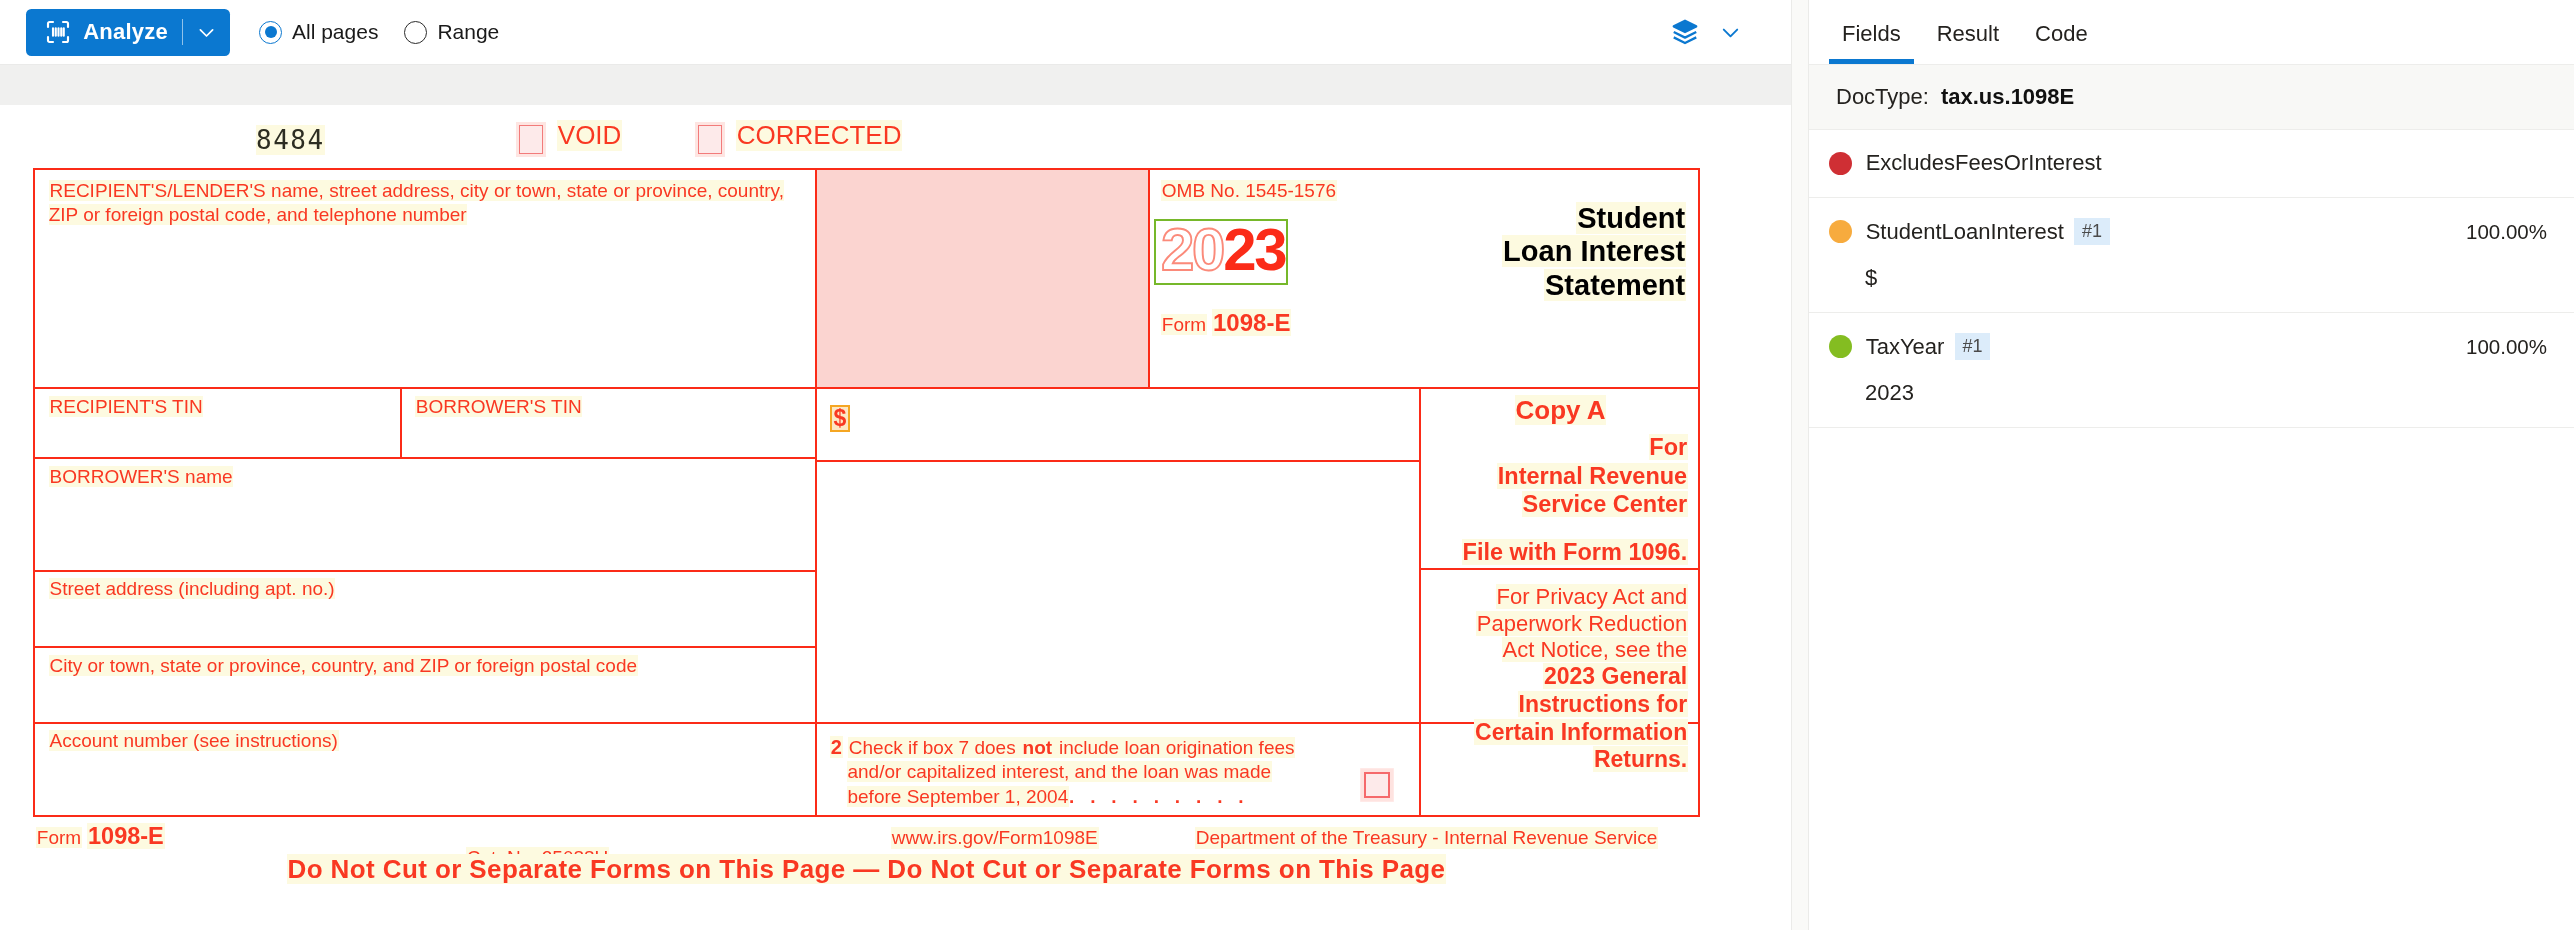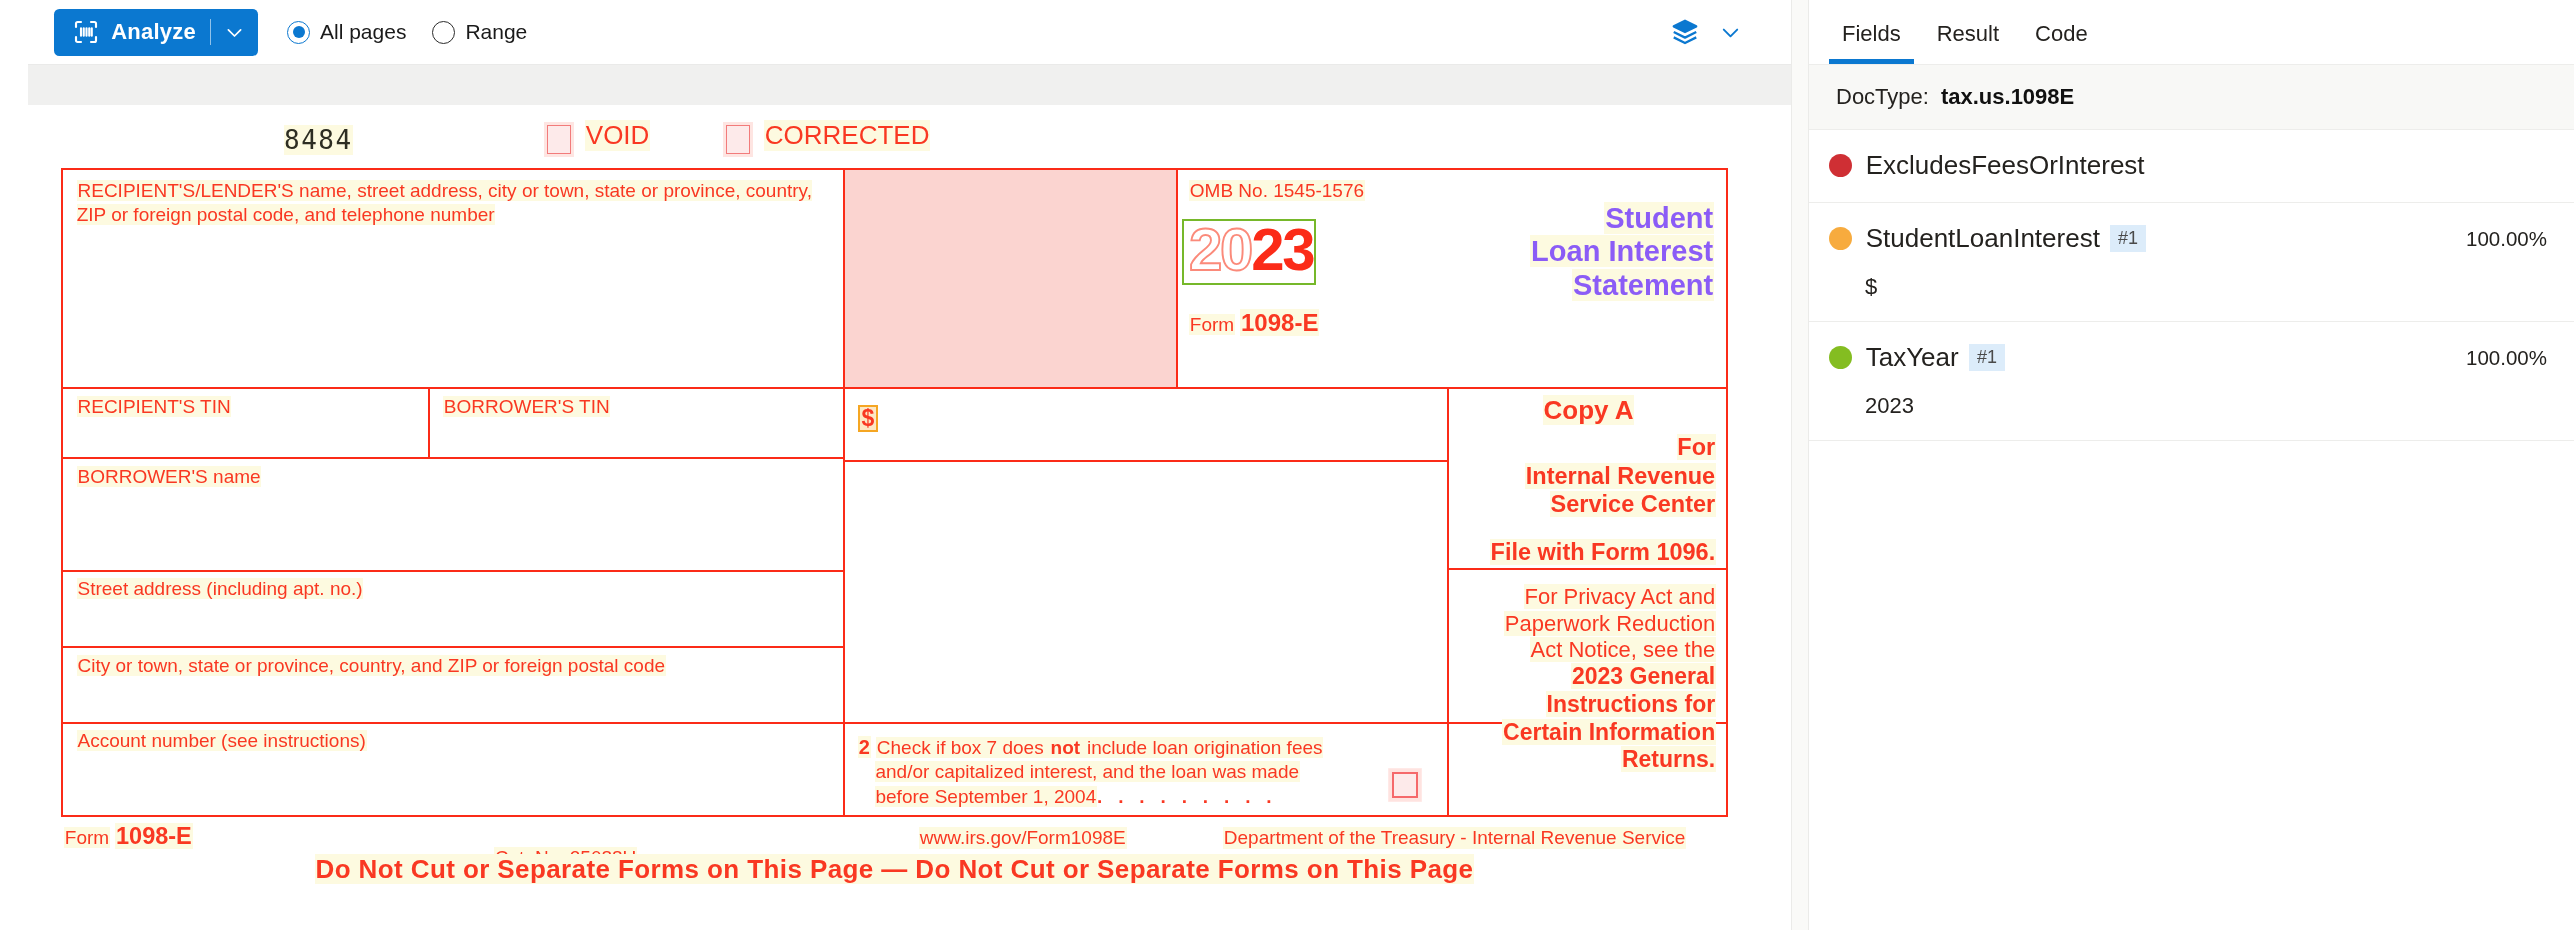--- a/index.html
+++ b/index.html
@@ -6,21 +6,21 @@
   html, body {
     margin: 0; padding: 0;
     width: 2576px; height: 931px;
     background: #ffffff;
     font-family: "Liberation Sans", sans-serif;
     overflow: hidden;
   }
   .app { position: relative; width: 2576px; height: 931px; display: flex; }
 
   
-  .viewer { position: relative; width: 1791px; height: 688px; background: #fff; flex: none; padding-left: 28px; }
+  .viewer { position: relative; width: 1791px; height: 688px; background: #fff; flex: none; }
 
   .toolbar {
     position: relative; height: 64px; background: #fff;
     display: flex; align-items: center; padding: 0 26px;
   }
   .analyze-btn {
     display: flex; align-items: center; height: 47px;
     background: #0b78d0; border-radius: 5.3px; border: none;
     padding: 0 0 0 16.7px; cursor: pointer; color: #fff;
   }
@@ -96,21 +96,21 @@
   .year-solid { color: #fb2b18; }
   .year-box {
     position: absolute; left: -6.8px; top: -1.5px; right: -3px; bottom: -4.6px;
     border: 2.3px solid #76b82a; pointer-events: none;
   }
   .formline { font-size: 19px; margin-top: 29px; }
   .formline b { font-size: 24px; }
 
   .titleblock {
     position: absolute; text-align: right; font-size: 29px; font-weight: bold;
-    line-height: 1.16; color: #8b5cf6;
+    line-height: 1.16; color: #000000;
   }
   .copyA { font-size: 26px; font-weight: bold; text-align: center; }
   .rcol { position: absolute; text-align: right; line-height: 1.2; color:#f93822; }
   .rcol .b { font-weight: bold; }
   .rcol .n { font-weight: normal; }
 
   .box1num { font-weight: bold; font-size: 20px; }
   .dollar {
     display: inline-block; font-size: 23px; font-weight: bold; color: #f93822;
     border: 2.3px solid #f5a623; background: #fde7c4; padding: 0 1.5px; line-height: 1;
@@ -148,21 +148,21 @@
     background: #f8f8f6; border-bottom: 0.8px solid #ededeb;
     padding: 16.7px 27px; display: flex; align-items: center; gap: 12px; height: 65px;
   }
   .doctype-key { font-size: 22px; color: #24221f; }
   .doctype-val { font-size: 22px; color: #111; font-weight: bold; }
 
   .field-list { flex: 1; overflow: hidden; }
   .field-row { border-bottom: 0.8px solid #ededeb; padding: 20px 27px 21px 20px; }
   .field-head { display: flex; align-items: center; }
   .dot { width: 23px; height: 23px; border-radius: 50%; flex: none; }
-  .field-name { font-size: 26px; color: #24221f; margin-left: 13.7px; white-space: nowrap; }
+  .field-name { font-size: 22px; color: #24221f; margin-left: 13.7px; white-space: nowrap; }
   .field-badge {
     font-size: 18px; color: #4a4a4a; background: #dcecfa;
     padding: 3px 7.6px; margin-left: 10.6px; white-space: nowrap;
   }
   .field-conf { margin-left: auto; font-size: 20.5px; color: #24221f; white-space: nowrap; }
   .field-value { font-size: 22px; color: #24221f; margin: 20px 0 0 36px; }
 </style>
 </head>
 <body>
 

